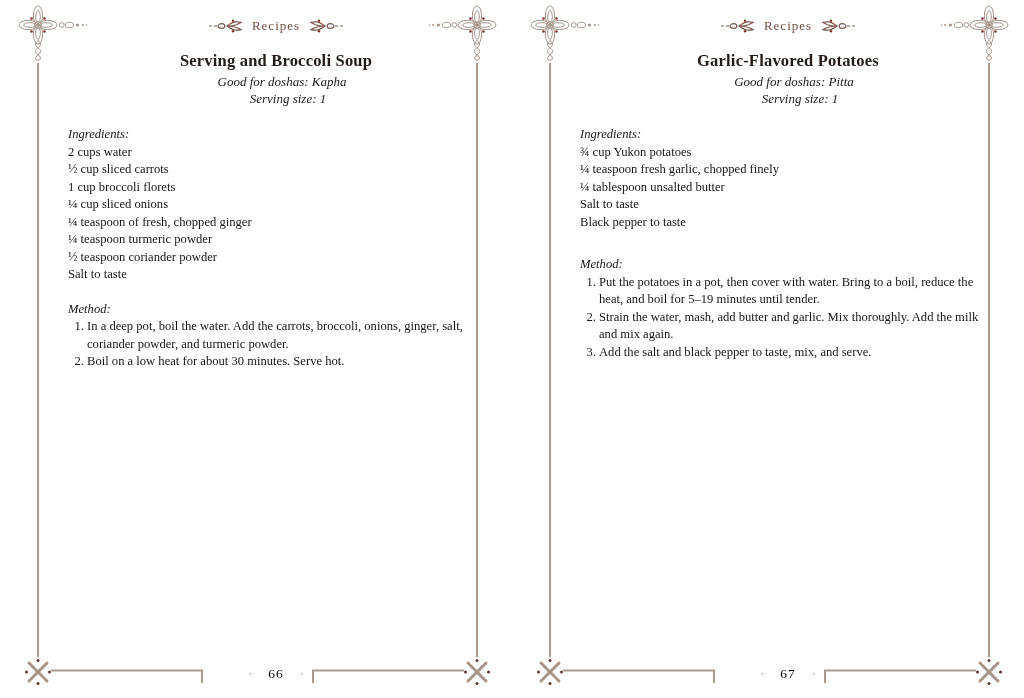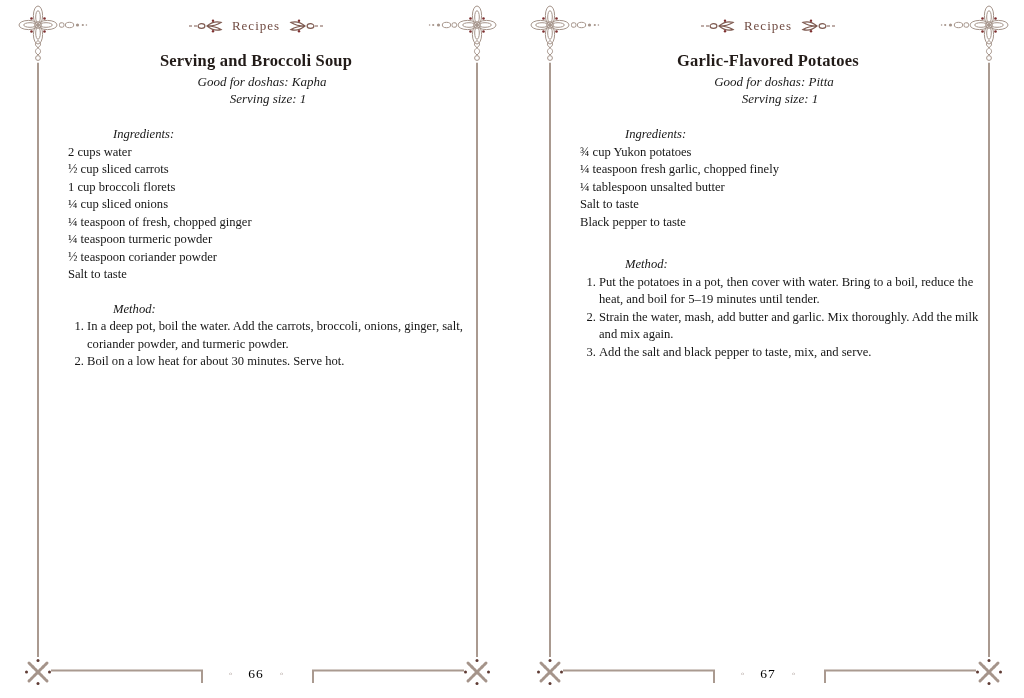--- a/index.html
+++ b/index.html
@@ -1,18 +1,18 @@
 <!DOCTYPE html>
 <html><head>
 <meta charset="utf-8">
 <style>
   html,body{margin:0;padding:0;background:#fff;}
   body{width:1024px;height:698px;position:relative;overflow:hidden;
        font-family:"Liberation Serif",serif;color:#161616;}
-  .page{position:absolute;top:0;width:512px;height:698px;background:#fff;}
+  .page{position:absolute;top:0;width:512px;height:698px;background:#fff;padding-left:40px;}
   .pg-l{left:0;} .pg-r{left:512px;}
 
   
   .orn{position:absolute;}
   .cross-tl{left:16px;top:4px;}
   .cross-tr{left:455px;top:4px;}
   .dash-tl{left:58px;top:20px;}
   .dash-tr{left:428px;top:20px;transform:scaleX(-1);}
   .rail{position:absolute;top:63px;width:2px;height:594px;background:#aa9a90;}
   .rail-l{left:37px;} .rail-r{left:476px;}
@@ -28,21 +28,21 @@
 
   .title{position:absolute;top:51px;left:0;right:0;margin:0;text-align:center;
          font-size:16.5px;font-weight:bold;color:#221b18;letter-spacing:.2px;}
   .subtitle{position:absolute;left:12px;right:0;text-align:center;
             font-style:italic;font-size:13px;color:#1a1a1a;}
   .dosha{top:74px;} .serving{top:91px;margin-left:12px;}
 
   
   .content{position:absolute;left:68px;top:126px;width:402px;
            font-size:12.6px;line-height:17.5px;}
-  .sec-label{font-style:italic;margin-left:45px;}
+  .sec-label{font-style:italic;}
   .m-label{margin-top:17px;}
   .pg-r .m-label{margin-top:25px;}
   .method-list{margin:0;padding:0 0 0 19px;}
   .method-list li{padding-left:0;line-height:17.5px;}
 
   
   .footer-num{position:absolute;top:666px;left:0;right:0;display:flex;
               justify-content:center;align-items:center;gap:16px;}
   .pnum{font-size:13.5px;color:#000000;letter-spacing:1px;}
   .dot{font-size:10px;color:#a0908a;line-height:10px;}

